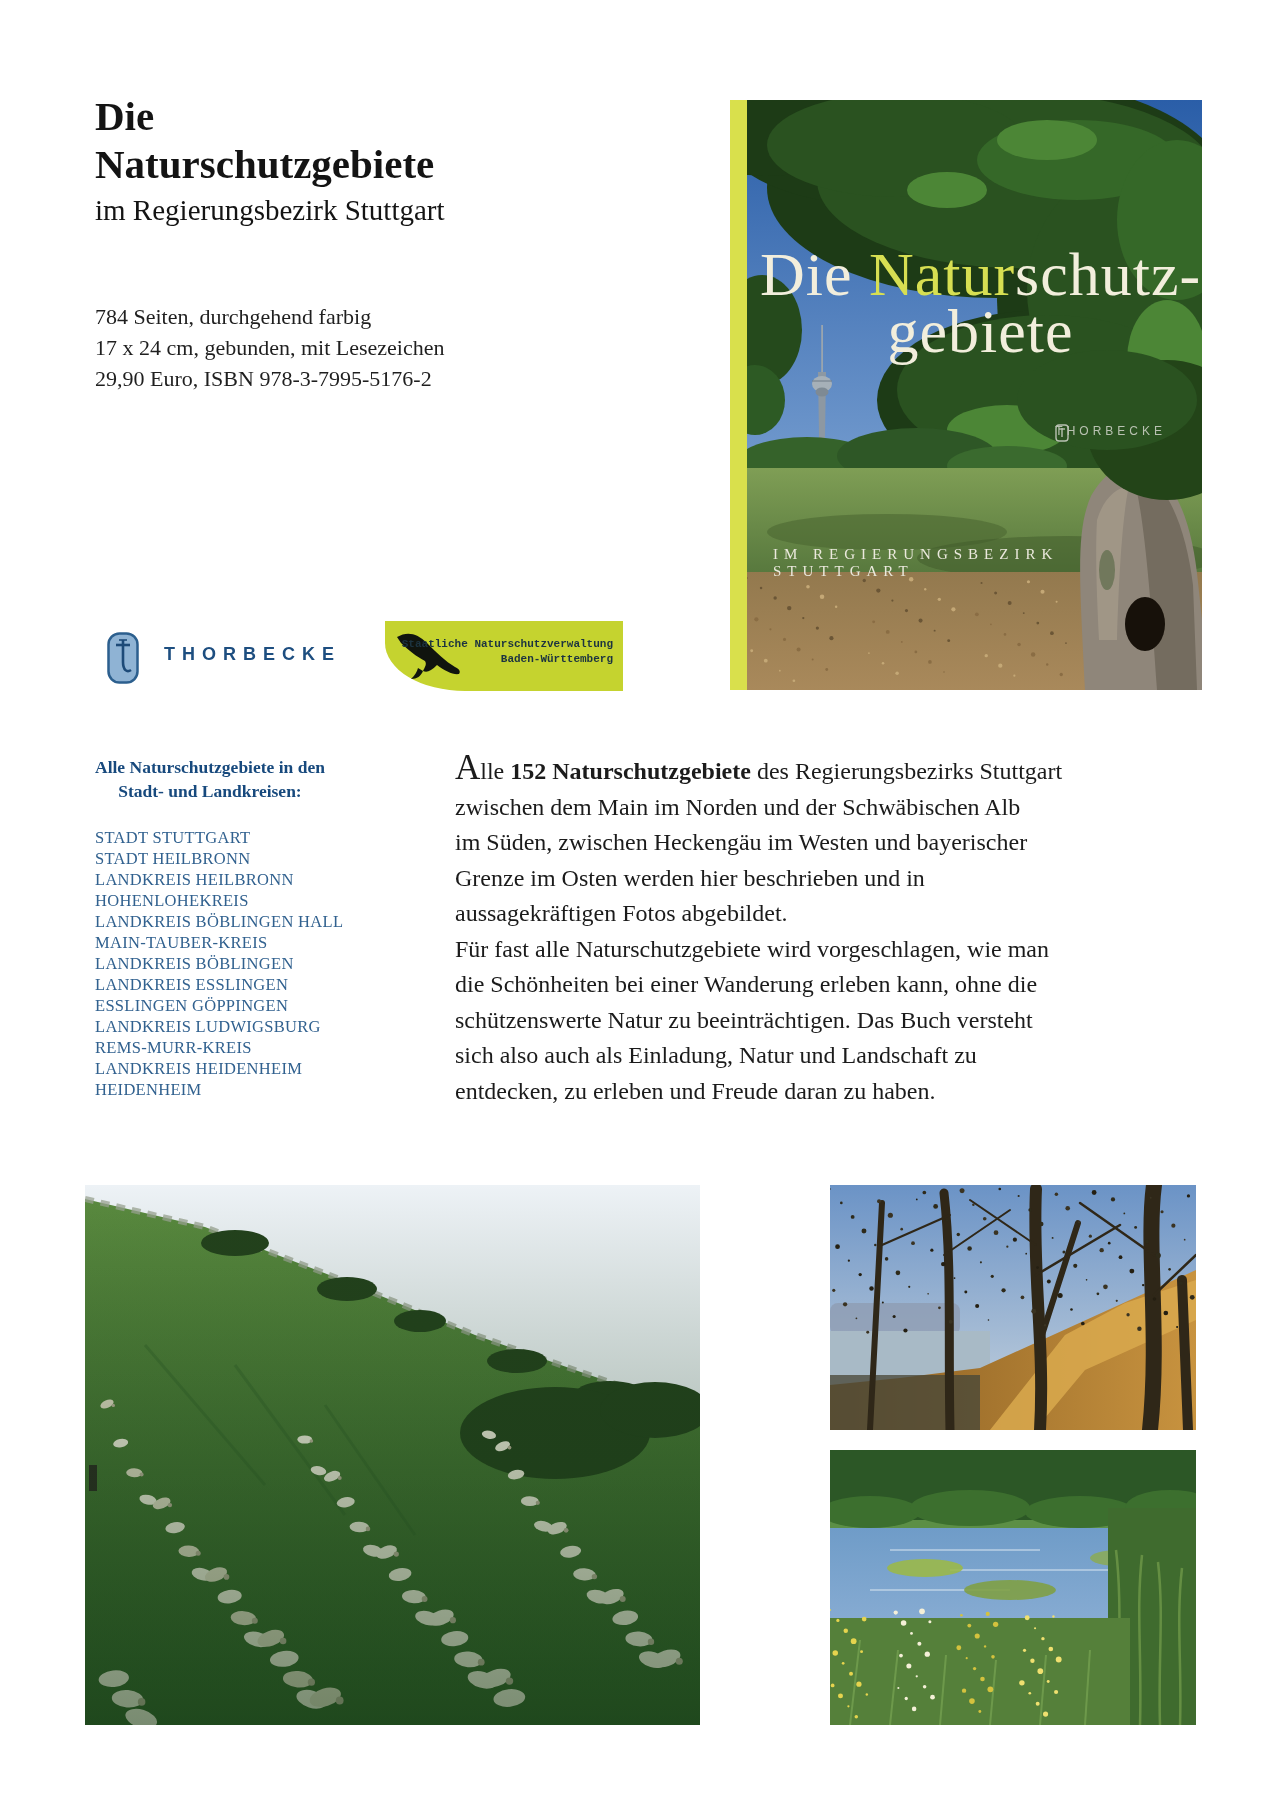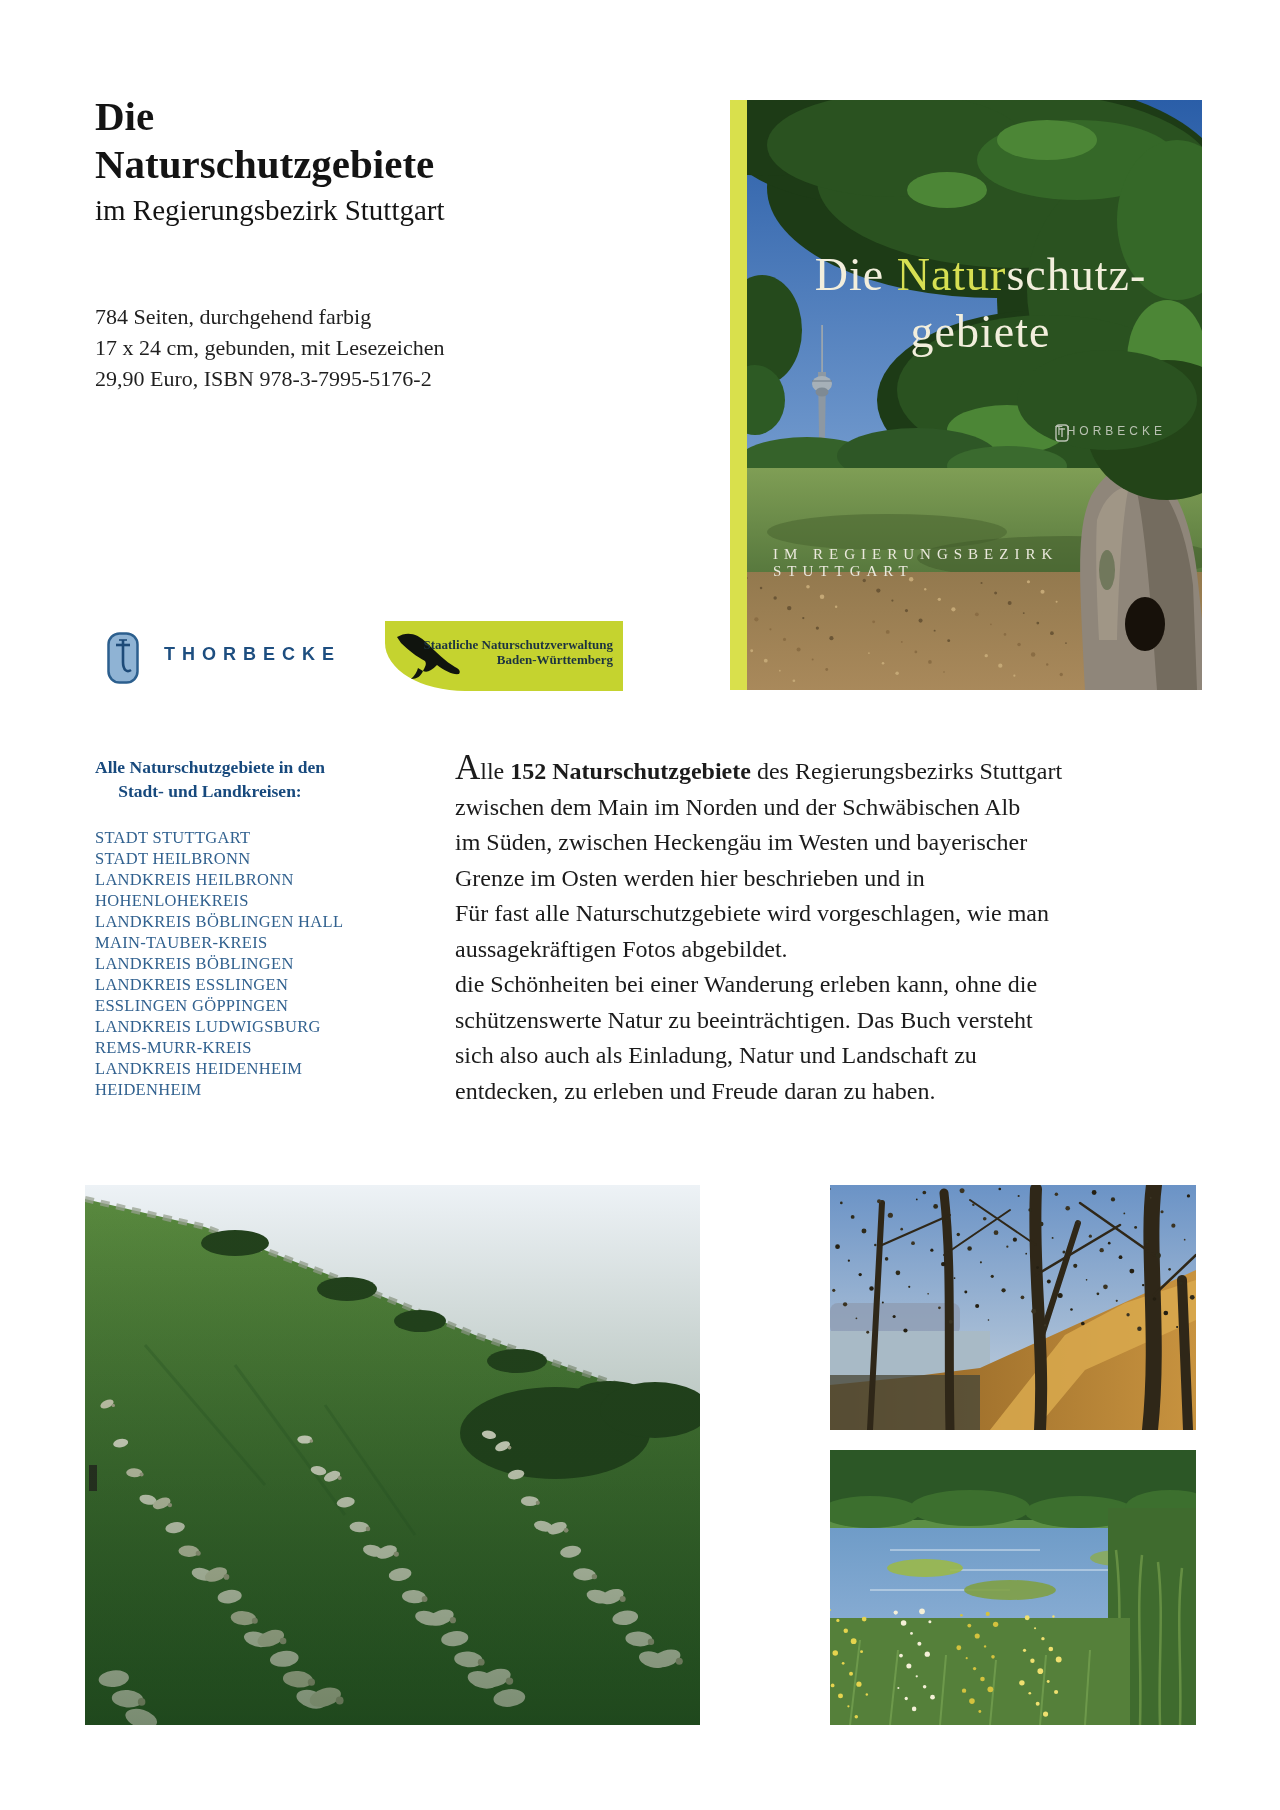--- a/index.html
+++ b/index.html
@@ -11,35 +11,35 @@
   .title-block{position:absolute;left:95px;top:92px;}
   .book-title{font-size:41px;font-weight:bold;line-height:48px;color:#141414;}
   .book-subtitle{font-size:29px;line-height:40px;color:#141414;margin-top:2px;}
   .details{position:absolute;left:95px;top:289px;font-size:22px;line-height:31px;color:#1f1f1f;margin-top:12px;}
   
   .cover{position:absolute;left:730px;top:100px;width:472px;height:590px;display:flex;}
   .cover-spine{width:17px;background:#d9e04c;}
   .cover-photo{position:relative;flex:1;overflow:hidden;background:#2a5ea8;}
   .cover-photo svg{position:absolute;left:0;top:0;}
   .cover-title{position:absolute;left:0;right:0;top:146px;text-align:center;
-    font-size:46px;line-height:57px;color:#f2eedc;letter-spacing:1px;z-index:3;padding-left:12px;}
+    font-size:62px;line-height:57px;color:#f2eedc;letter-spacing:1px;z-index:3;padding-left:12px;}
   .cover-title .accent{color:#d7df52;}
   .cover-imprint{position:absolute;right:36px;top:324px;z-index:3;display:flex;align-items:center;gap:7px;
     font-family:"Liberation Sans",sans-serif;font-size:12px;letter-spacing:4px;color:#c9cec2;opacity:.9;}
   .cover-band{position:absolute;left:26px;top:446px;z-index:3;
     font-size:15px;letter-spacing:6px;color:#ebe9dd;}
   
   .pub-badge{position:absolute;left:107px;top:632px;width:32px;height:52px;}
   .pub-name{position:absolute;left:164px;top:644px;font-family:"Liberation Sans",sans-serif;
     font-weight:bold;font-size:18px;letter-spacing:7px;color:#1d4e80;}
   .partner-logo{position:absolute;left:385px;top:621px;width:238px;height:70px;
     background:#c5d32f;border-bottom-left-radius:80px 48px;}
   .partner-logo svg{position:absolute;left:8px;top:6px;}
   .partner-text{position:absolute;right:10px;top:16px;text-align:right;
-    font-family:Liberation Serif, serif;font-size:13px;line-height:15px;
+    font-family:Liberation Mono, monospace;font-size:11px;line-height:15px;
     color:#1c3340;font-weight:bold;}
   
   .sidebar-heading{position:absolute;left:95px;top:755px;font-weight:bold;
     font-size:17.5px;line-height:24px;color:#17497d;text-align:center;}
   .sidebar-list{position:absolute;left:95px;top:827px;font-size:16.5px;line-height:21px;
     color:#31618f;letter-spacing:.3px;}
   
   .body-copy{position:absolute;left:455px;top:750px;width:700px;
     font-size:24px;line-height:35.5px;color:#1b1b1b;}
   .body-copy .line{white-space:nowrap;}
@@ -276,22 +276,22 @@
   <div>REMS-MURR-KREIS</div>
   <div>LANDKREIS HEIDENHEIM</div>
   <div>HEIDENHEIM</div>
 </div>
 
 <div class="body-copy">
   <div class="line"><span class="initial">A</span><span>lle </span><b>152 Naturschutzgebiete</b><span> des Regierungsbezirks Stuttgart</span></div>
   <div class="line">zwischen dem Main im Norden und der Schwäbischen Alb</div>
   <div class="line">im Süden, zwischen Heckengäu im Westen und bayerischer</div>
   <div class="line">Grenze im Osten werden hier beschrieben und in</div>
+  <div class="line">aussagekräftigen Fotos abgebildet.</div>
   <div class="line">Für fast alle Naturschutzgebiete wird vorgeschlagen, wie man</div>
-  <div class="line">aussagekräftigen Fotos abgebildet.</div>
   <div class="line">die Schönheiten bei einer Wanderung erleben kann, ohne die</div>
   <div class="line">schützenswerte Natur zu beeinträchtigen. Das Buch versteht</div>
   <div class="line">sich also auch als Einladung, Natur und Landschaft zu</div>
   <div class="line">entdecken, zu erleben und Freude daran zu haben.</div>
 </div>
 
 <div class="photo photo-sheep">
   <svg width="615" height="540" viewBox="0 0 615 540">
     <defs>
       <linearGradient id="hillG" x1="0" y1="0" x2="0" y2="1">

